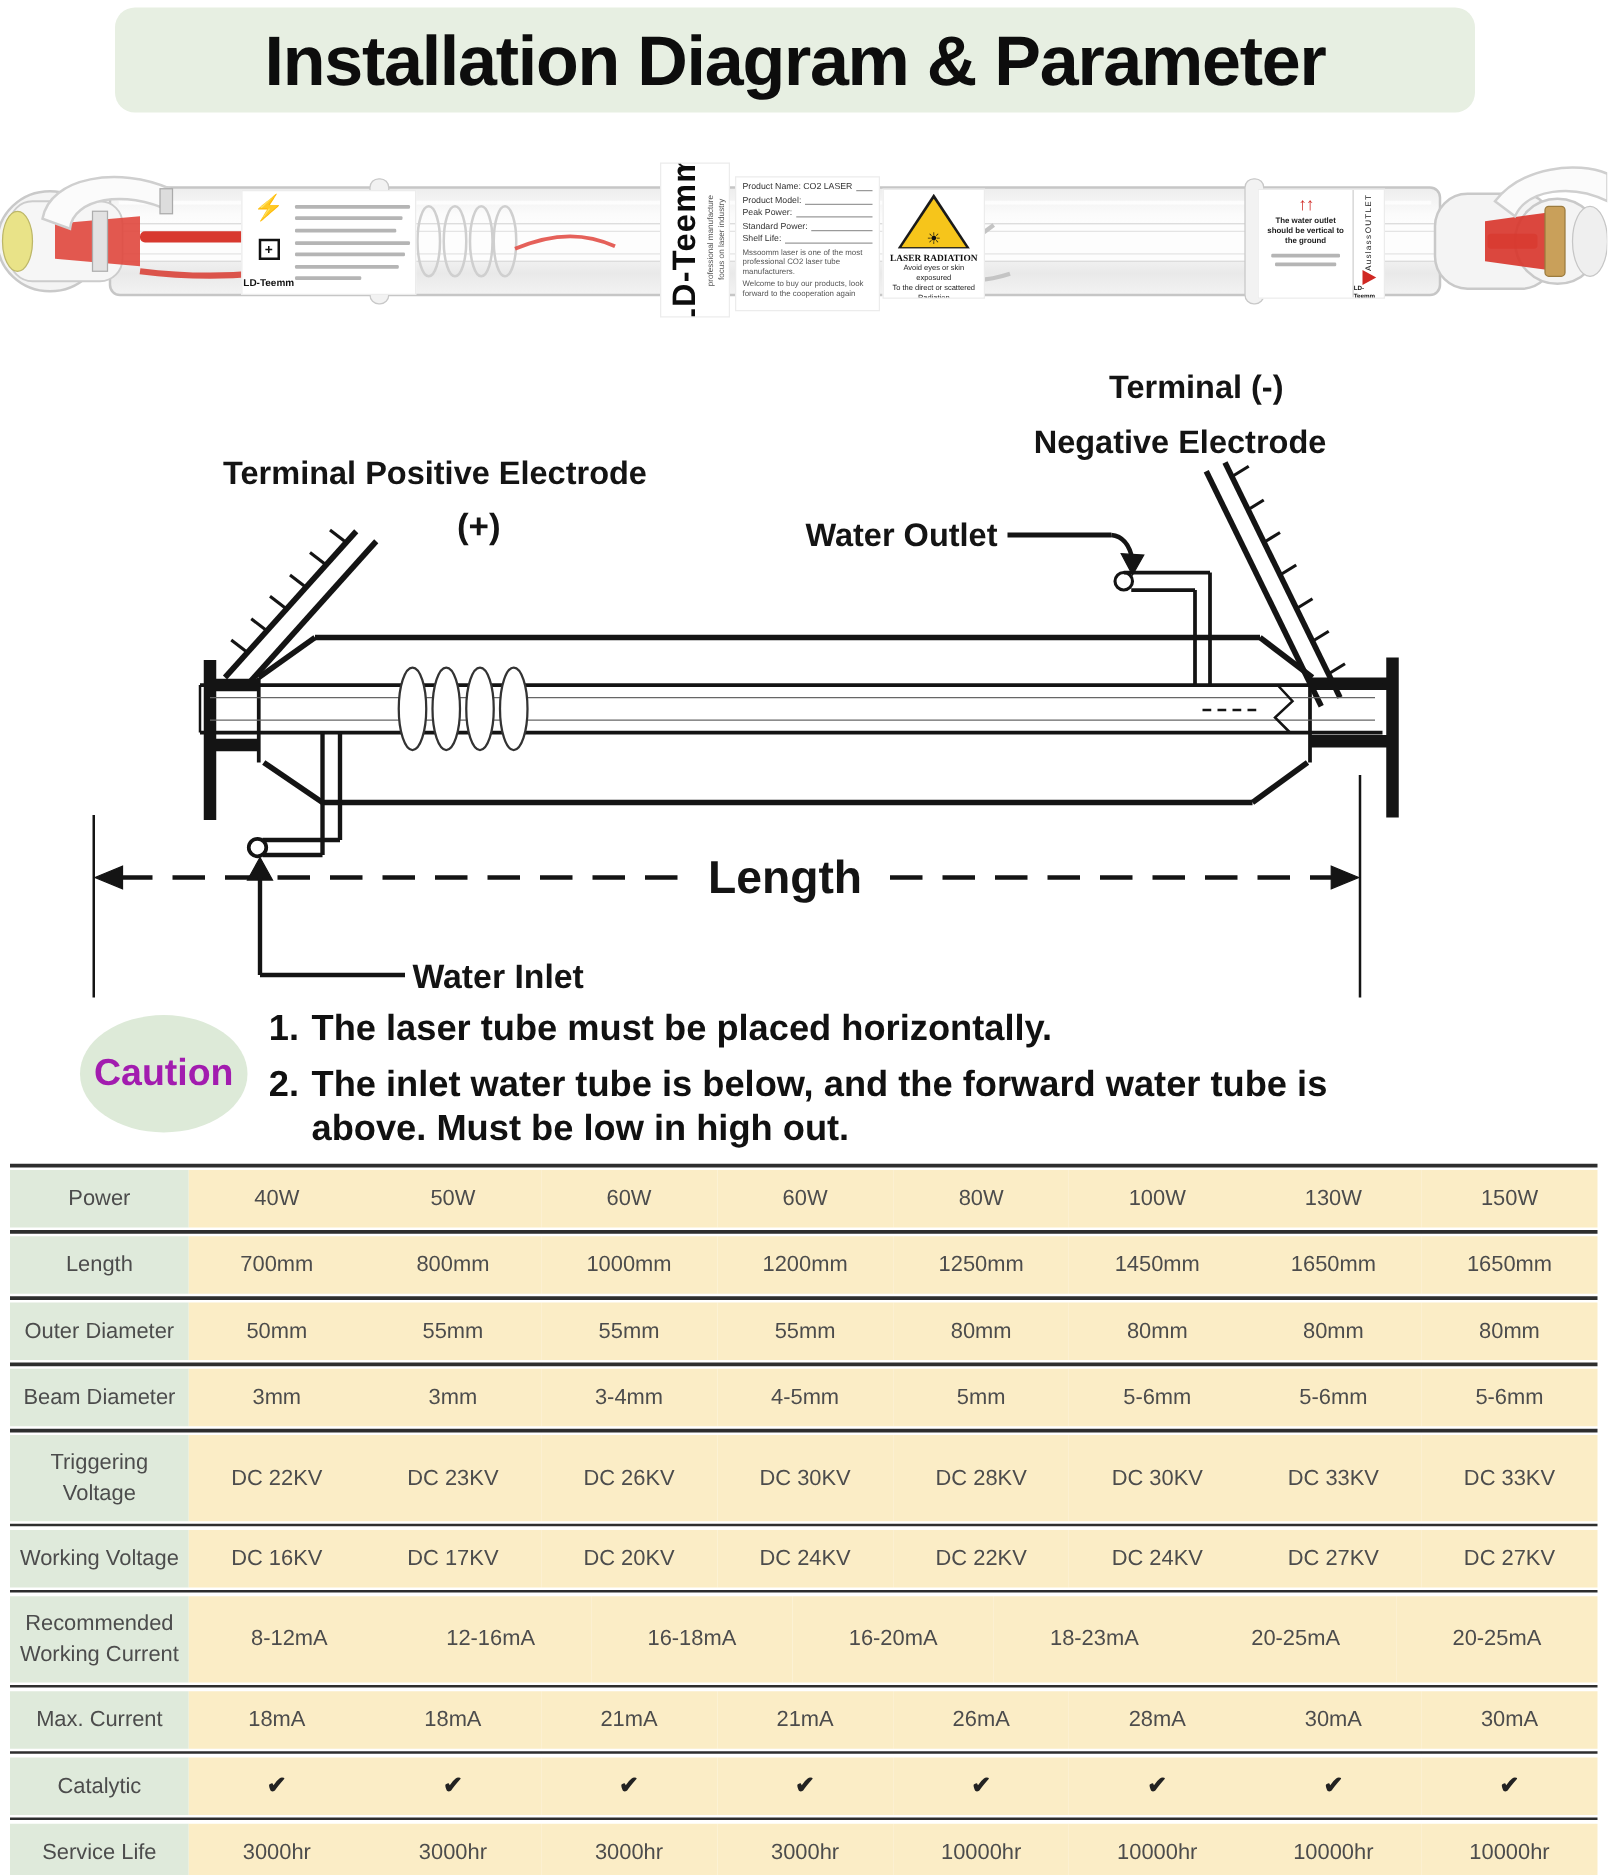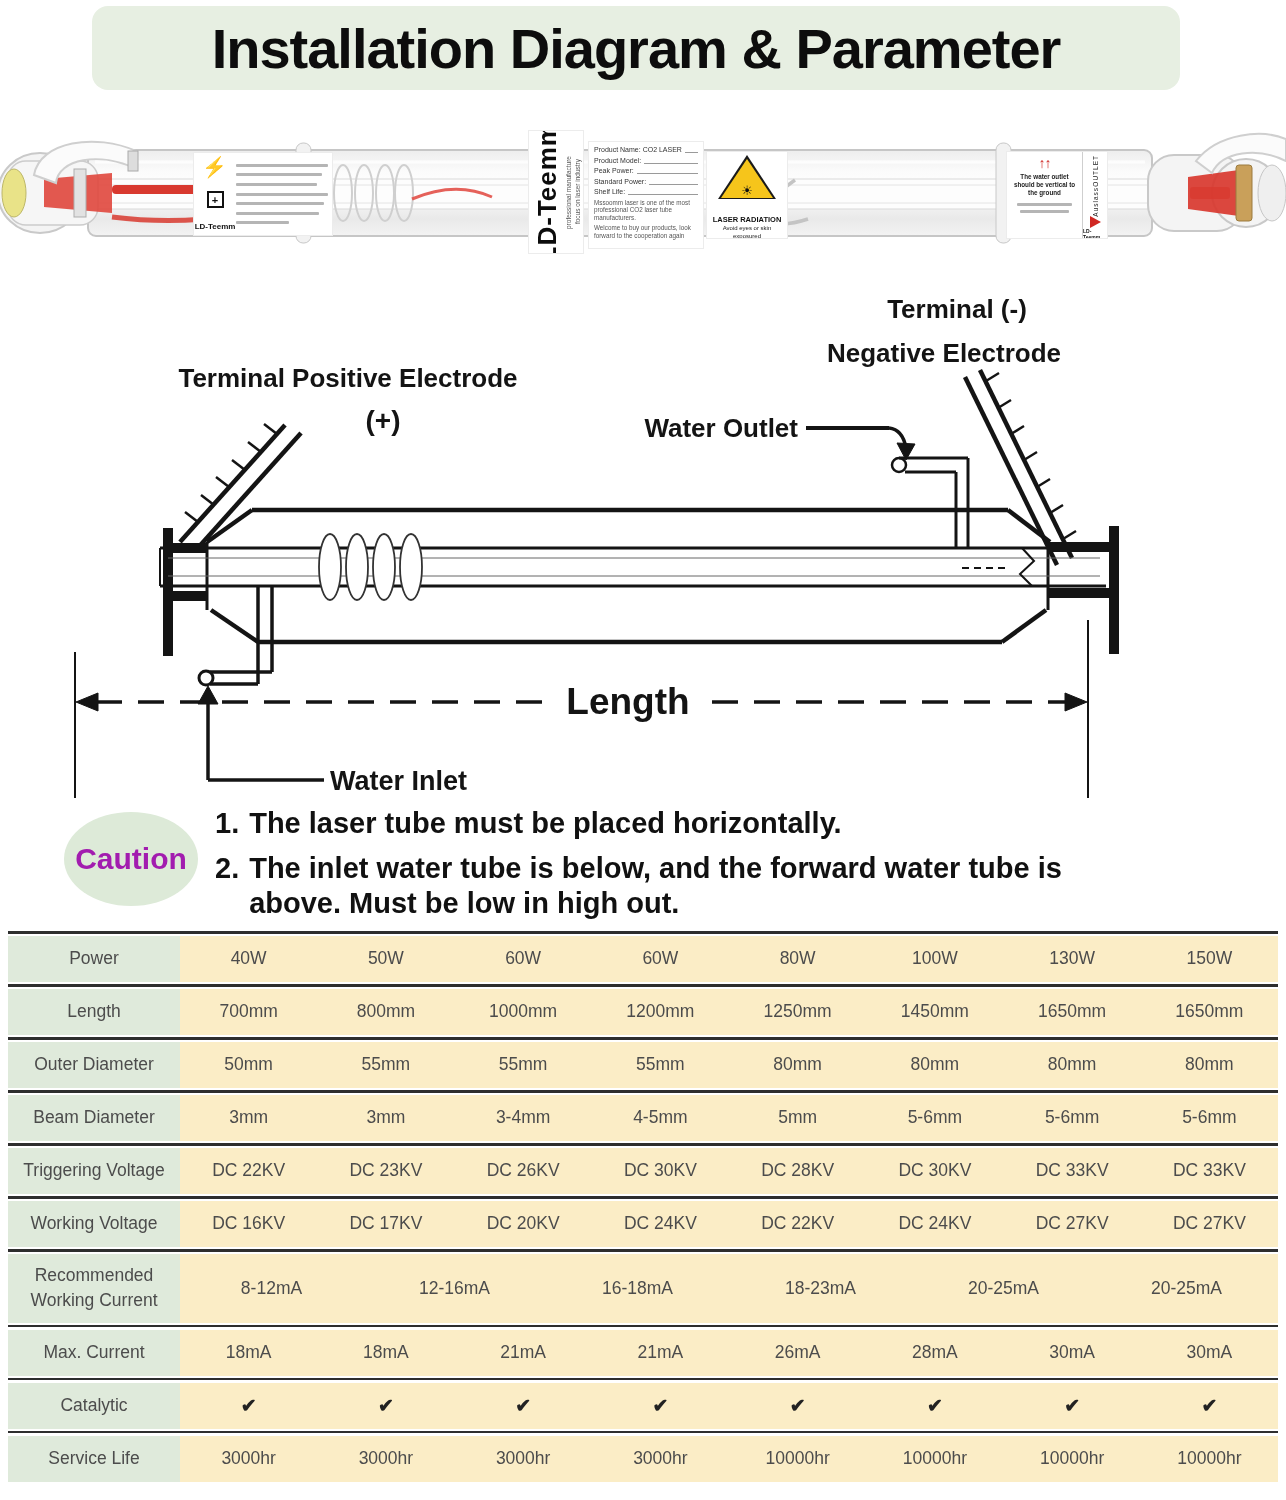--- a/index.html
+++ b/index.html
@@ -33,21 +33,21 @@
   .vsub{font-size:6.5px;color:#555;}
   .lab3{left:588px;top:16px;width:116px;height:108px;padding:4px 5px;font-size:7px;color:#333;}
   .frow{display:flex;align-items:flex-end;margin-bottom:3.5px;}
   .frow span{white-space:nowrap;}
   .frow .ul{flex:1;border-bottom:1px solid #9a9a9a;margin-left:3px;height:6px;}
   .note{font-size:6.3px;color:#555;line-height:1.25;margin-top:2px;}
   .lab4{left:706px;top:26px;width:82px;height:88px;text-align:center;padding:3px 2px;}
   .tri-outer{width:58px;height:44px;margin:0 auto;clip-path:polygon(50% 0,100% 100%,0 100%);background:#1a1a1a;position:relative;}
   .tri-inner{position:absolute;left:3px;top:4px;width:52px;height:39px;clip-path:polygon(50% 0,100% 100%,0 100%);background:#f6c51b;}
   .tri-star{position:absolute;left:0;right:0;bottom:2px;font-size:13px;color:#111;line-height:13px;}
-  .lr-title{font-size:7.5px;font-weight:bold;color:#111;margin-top:16px;}
+  .lr-title{font-size:7.5px;font-weight:bold;color:#111;margin-top:3px;font-family:Liberation Serif, serif;}
   .lr-line{font-size:6px;color:#222;line-height:1.35;}
   .lab5{left:1006px;top:26px;width:102px;height:88px;display:flex;}
   .lab5 .main{flex:1;padding:4px 3px;display:flex;flex-direction:column;align-items:center;}
   .uparrows{color:#d02823;font-size:14px;font-weight:bold;letter-spacing:-1px;line-height:14px;}
   .outlet-tx{font-size:6.3px;font-weight:bold;color:#1c1c1c;text-align:center;line-height:1.3;margin-top:3px;}
   .lab5 .side{width:24px;border-left:1px solid #cfcfcf;display:flex;flex-direction:column;align-items:center;justify-content:space-between;padding:3px 0;}
   .blacksq{width:9px;height:12px;background:#111;}
   .vout{font-size:6.5px;color:#222;letter-spacing:1px;}
   .redarrow{width:0;height:0;border-top:6px solid transparent;border-bottom:6px solid transparent;border-left:11px solid #d02823;}
   .brand-xs{font-size:5px;font-weight:bold;color:#111;}
@@ -65,21 +65,21 @@
   .ci2{top:851px;}
   .caution-item .num{margin-right:10px;}
   .caution-item .txt{width:820px;}
   
   .ptable{position:absolute;left:8px;top:929px;width:1270px;}
   .row-sep{height:7px;position:relative;}
   .row-sep::after{content:"";position:absolute;left:0;right:0;top:2px;height:2.5px;background:#2e2e2e;}
   .trow{display:flex;min-height:46px;}
   .tcell{display:flex;align-items:center;justify-content:center;text-align:center;
          font-size:17.5px;color:#4c4c4c;line-height:1.45;}
-  .tcell.label{width:172px;background:#dfeadb;padding:9px 6px;box-sizing:border-box;}
+  .tcell.label{width:143px;background:#dfeadb;padding:9px 6px;box-sizing:border-box;}
   .tcell.val{flex:1;background:#fbedc6;}
   .tcell.check{font-size:19px;font-weight:bold;color:#222;}
 </style>
 </head>
 <body>
 
 <header class="title-banner">
   <h1>Installation Diagram &amp; Parameter</h1>
 </header>
 
@@ -403,20 +403,21 @@
       <div class="tcell val">DC 24KV</div>
       <div class="tcell val">DC 27KV</div>
       <div class="tcell val">DC 27KV</div>
     </div>
     <div class="row-sep"></div>
     <div class="trow">
       <div class="tcell label">Recommended Working Current</div>
       <div class="tcell val">8-12mA</div>
       <div class="tcell val">12-16mA</div>
       <div class="tcell val">16-18mA</div>
+      <div class="tcell val">16-20mA</div>
       <div class="tcell val">18-23mA</div>
       <div class="tcell val">20-25mA</div>
       <div class="tcell val">20-25mA</div>
     </div>
     <div class="row-sep"></div>
     <div class="trow">
       <div class="tcell label">Max. Current</div>
       <div class="tcell val">18mA</div>
       <div class="tcell val">18mA</div>
       <div class="tcell val">21mA</div>

